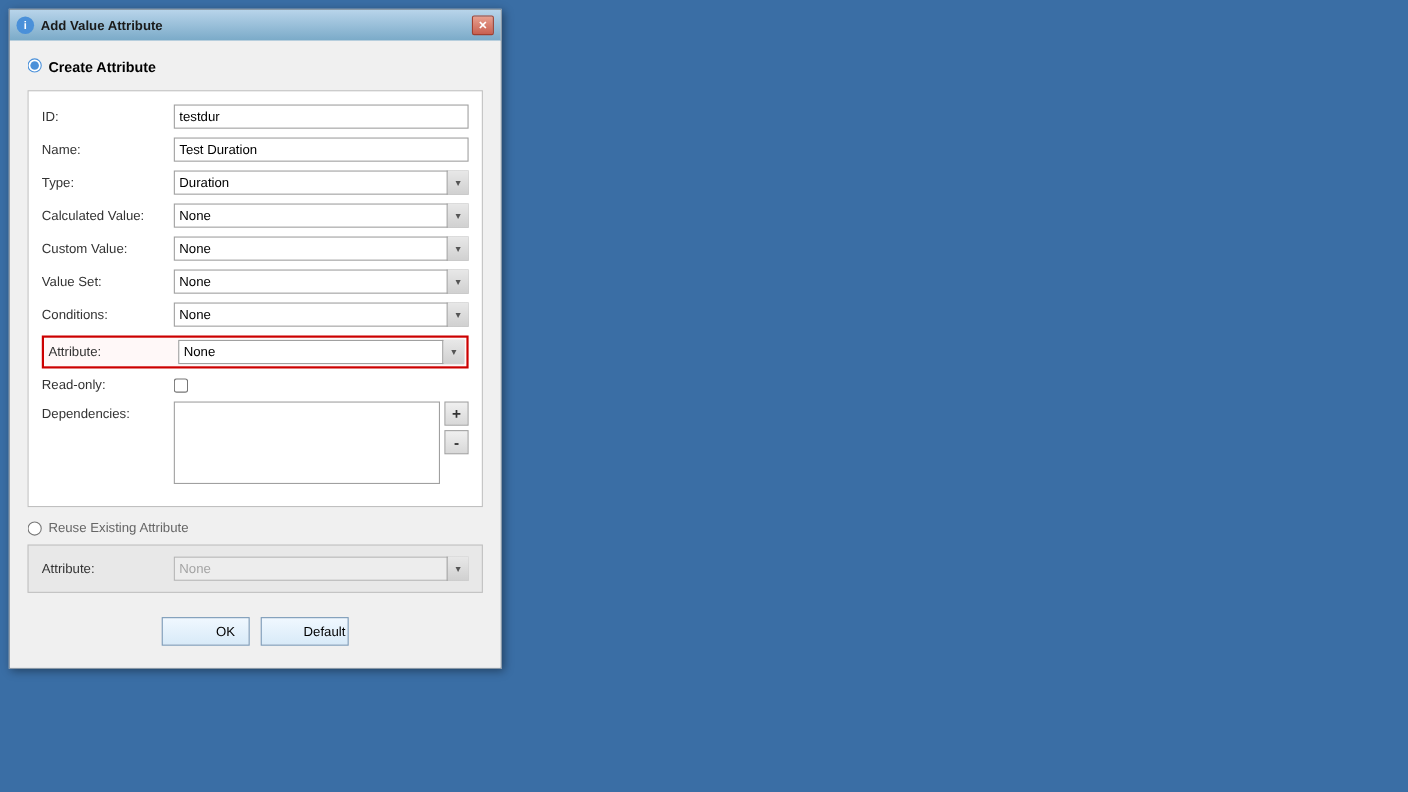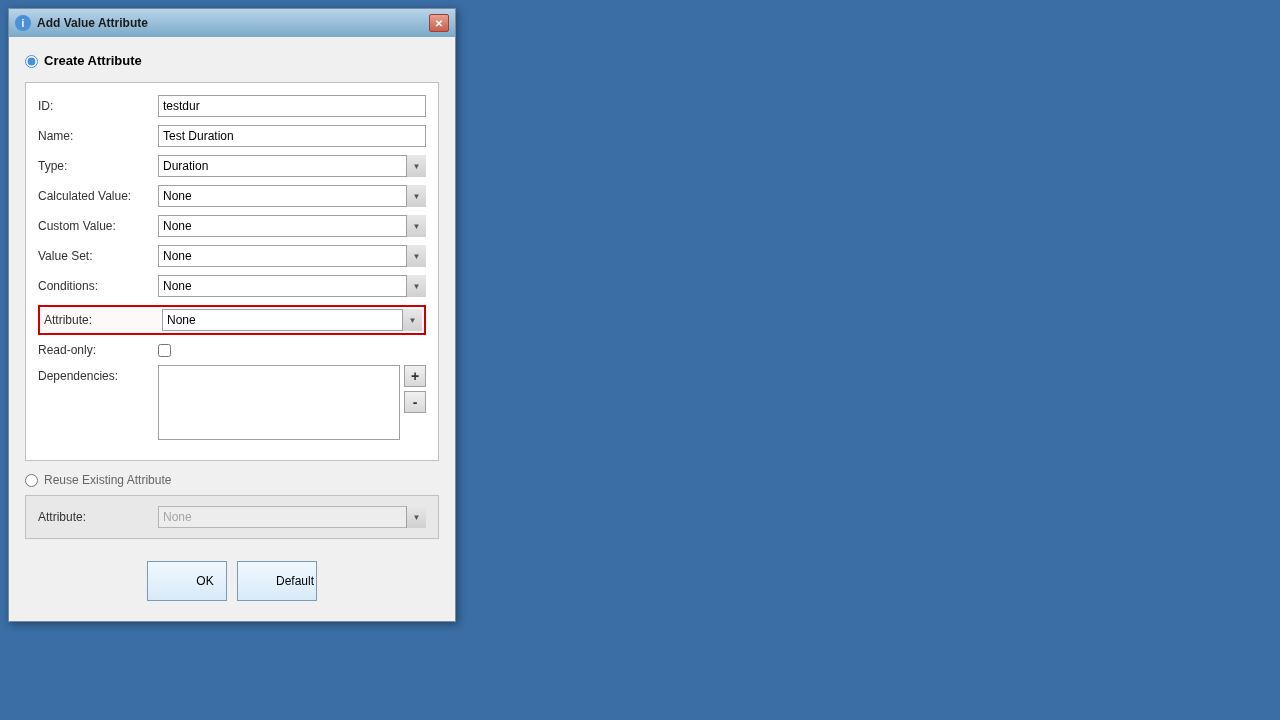--- a/index.html
+++ b/index.html
@@ -85,21 +85,21 @@
       padding: 16px;
       background: #f0f0f0;
     }
 
     .radio-section {
       margin-bottom: 14px;
     }
 
     .radio-label {
       display: flex;
-      align-items: flex-end;
+      align-items: flex-start;
       gap: 6px;
       font-size: 13px;
       font-weight: 600;
     }
 
     .radio-input {
       width: 13px;
       height: 13px;
       accent-color: #4a90d9;
     }
@@ -270,21 +270,21 @@
     .button-row {
       display: flex;
       justify-content: center;
       gap: 10px;
       padding-top: 8px;
       padding-bottom: 4px;
     }
 
     .dialog-btn {
       width: 80px;
-      height: 40px;
+      height: 26px;
       border: 1px solid #7a9ab8;
       background: linear-gradient(to bottom, #f0f8ff, #d8eaf8);
       font-size: 12px;
       cursor: pointer;
       color: #000;
       padding-left: 36px;
     }
 
     .disabled-select select {
       background: #f0f0f0;

